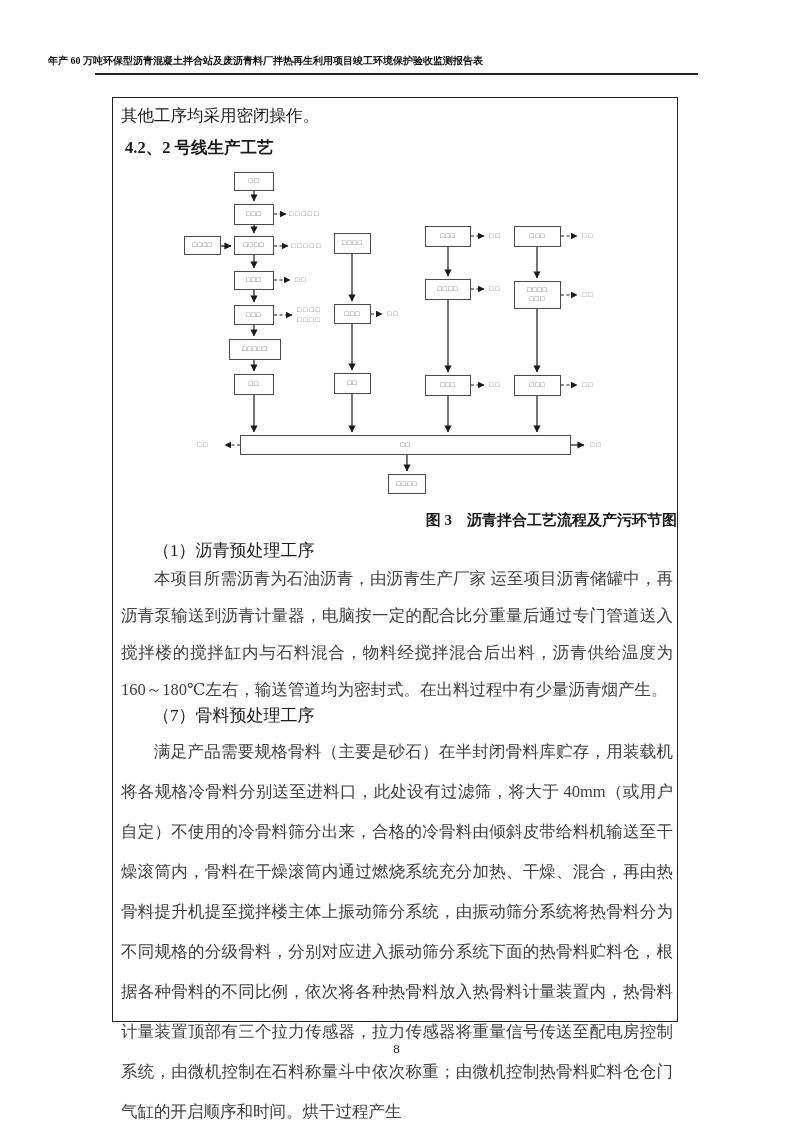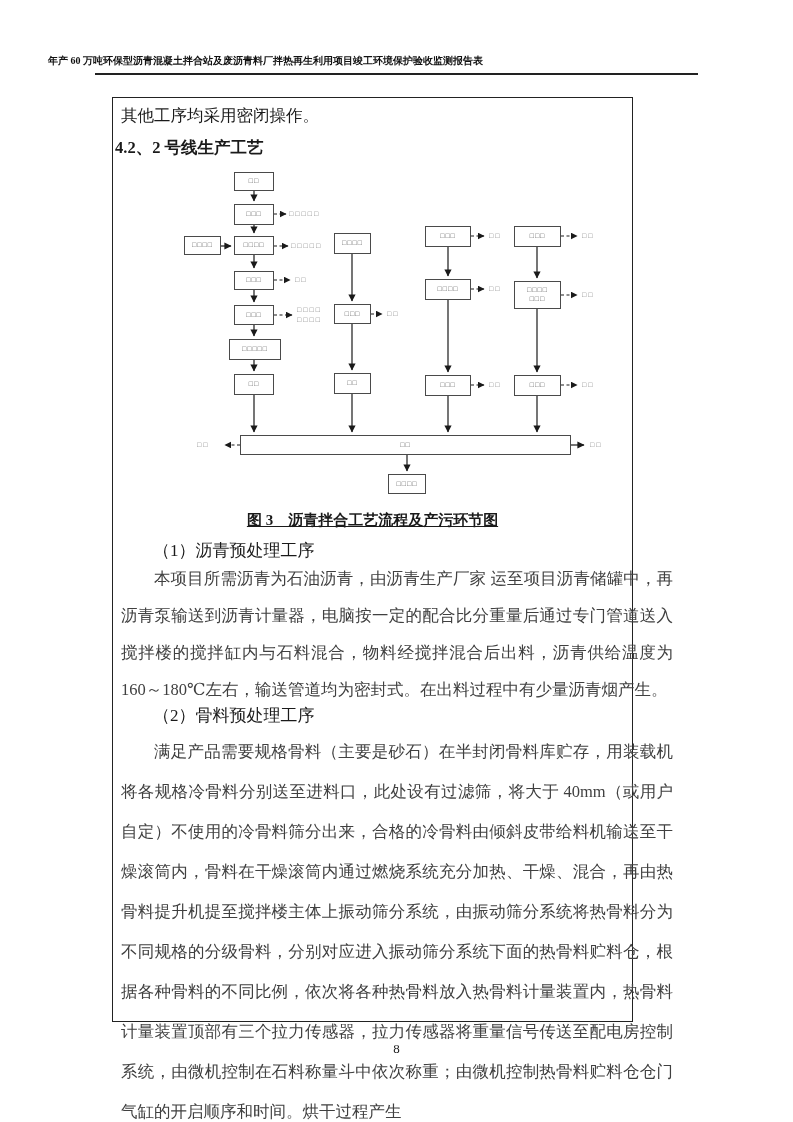--- a/index.html
+++ b/index.html
@@ -13,26 +13,26 @@
   }
   .header-title{
     position:absolute;left:48px;top:54px;width:673px;
     text-align:left;font-size:10px;font-weight:bold;letter-spacing:0px;
     color:#111;white-space:nowrap;
   }
   .header-rule{
     position:absolute;left:95px;top:73px;width:603px;height:2px;background:#222;
   }
   .content-box{
-    position:absolute;left:112px;top:97px;width:521px;height:925px;
+    position:absolute;left:112px;top:97px;width:566px;height:925px;
     border:1.5px solid #222;box-sizing:border-box;
   }
   .intro-line{position:absolute;left:8px;top:7px;font-size:16.5px;}
-  .section-heading{position:absolute;left:2px;top:39px;font-size:16.5px;font-weight:bold;}
-  .figure-caption{position:absolute;left:0;top:413px;width:100%;text-align:center;font-size:15px;font-weight:bold;text-decoration:underline;}
+  .section-heading{position:absolute;left:12px;top:39px;font-size:16.5px;font-weight:bold;}
+  .figure-caption{position:absolute;left:0;top:413px;width:100%;text-align:right;font-size:15px;font-weight:bold;}
   .sub-heading{position:absolute;font-size:17px;}
   .para{
     position:absolute;left:8px;width:552px;
     font-size:16.5px;text-align:justify;text-indent:2em;
     color:#404040;
   }
   .page-number{position:absolute;left:0;top:1041px;width:100%;text-align:center;font-size:13px;}
 
   
   .flowchart{position:absolute;left:0;top:68px;width:566px;height:335px;}
@@ -153,20 +153,20 @@
       <div class="side-label" style="left:469px;top:214px">□□</div>
       <div class="side-label" style="left:84px;top:274px">□□</div>
       <div class="side-label" style="left:477px;top:274px">□□</div>
     </div>
 
     <div class="figure-caption">图 3　沥青拌合工艺流程及产污环节图</div>
 
     <div class="sub-heading" style="left:40px;top:441px">（1）沥青预处理工序</div>
     <div class="para" style="top:462px;line-height:37px">本项目所需沥青为石油沥青，由沥青生产厂家 运至项目沥青储罐中，再沥青泵输送到沥青计量器，电脑按一定的配合比分重量后通过专门管道送入搅拌楼的搅拌缸内与石料混合，物料经搅拌混合后出料，沥青供给温度为 160～180℃左右，输送管道均为密封式。在出料过程中有少量沥青烟产生。</div>
 
-    <div class="sub-heading" style="left:40px;top:606px">（2）骨料预处理工序</div>
+    <div class="sub-heading" style="left:40px;top:606px">（7）骨料预处理工序</div>
     <div class="para" style="top:634px;line-height:40px">满足产品需要规格骨料（主要是砂石）在半封闭骨料库贮存，用装载机将各规格冷骨料分别送至进料口，此处设有过滤筛，将大于 40mm（或用户自定）不使用的冷骨料筛分出来，合格的冷骨料由倾斜皮带给料机输送至干燥滚筒内，骨料在干燥滚筒内通过燃烧系统充分加热、干燥、混合，再由热骨料提升机提至搅拌楼主体上振动筛分系统，由振动筛分系统将热骨料分为不同规格的分级骨料，分别对应进入振动筛分系统下面的热骨料贮料仓，根据各种骨料的不同比例，依次将各种热骨料放入热骨料计量装置内，热骨料计量装置顶部有三个拉力传感器，拉力传感器将重量信号传送至配电房控制系统，由微机控制在石料称量斗中依次称重；由微机控制热骨料贮料仓仓门气缸的开启顺序和时间。烘干过程产生</div>
 
   </div>
 
   <div class="page-number">8</div>
 
 </div>
 
 </body></html>

